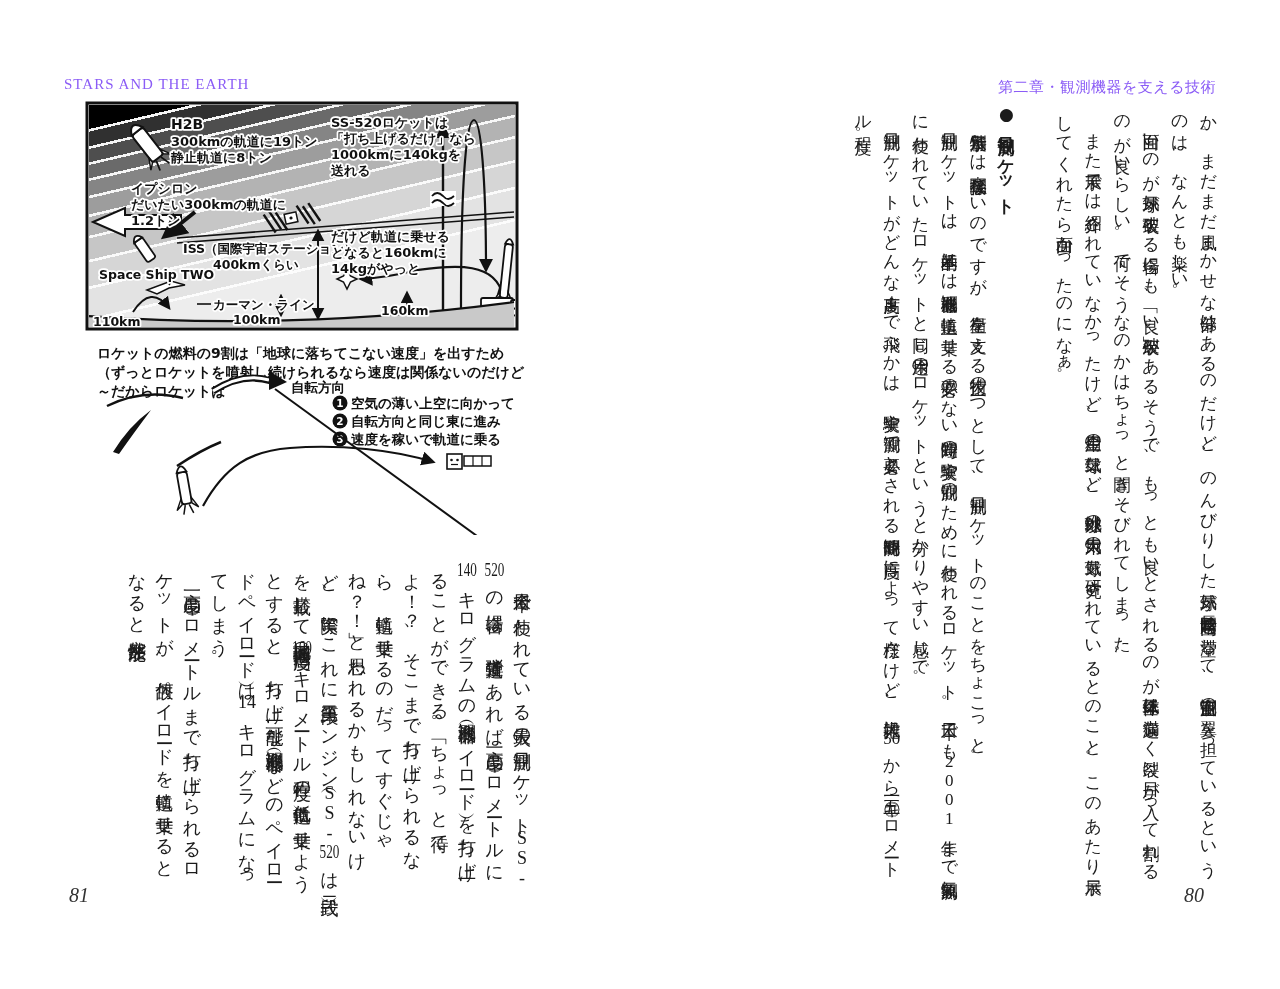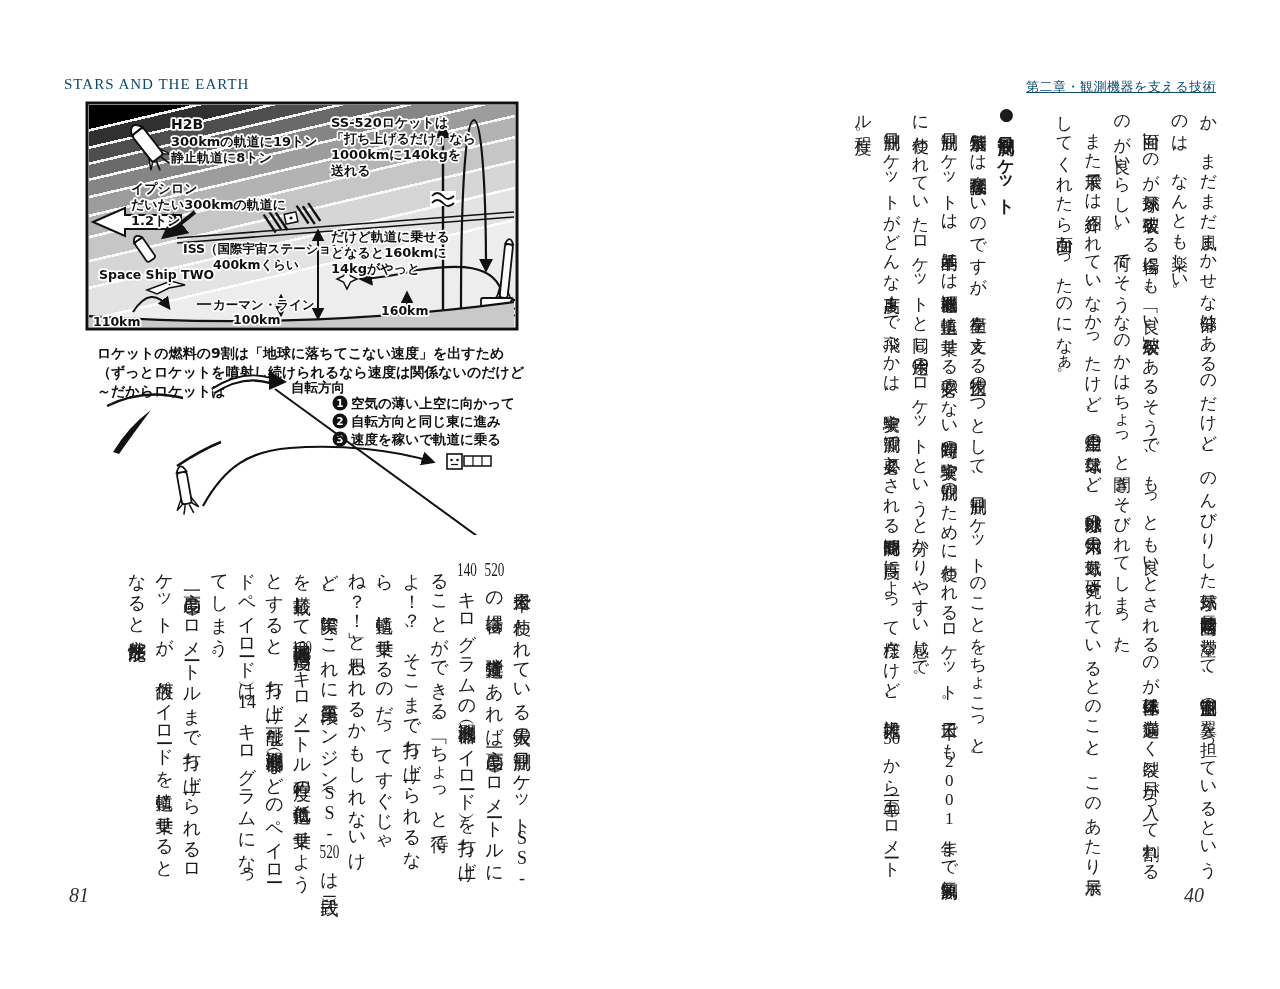--- a/index.html
+++ b/index.html
@@ -1,22 +1,22 @@
 <!DOCTYPE html>
 <html><head>
 <meta charset="utf-8">
 <style>
   html,body{margin:0;padding:0;}
   body{width:1280px;height:989px;background:#ffffff;position:relative;overflow:hidden;
        font-family:"Liberation Serif","DejaVu Serif",serif;color:#1b1b1b;}
   .spread{position:absolute;inset:0;}
   
-  .running-head{position:absolute;font-size:15px;letter-spacing:1px;color:#0c4a6e;}
+  .running-head{position:absolute;font-size:15px;letter-spacing:1px;color:#8b5cf6;}
   .running-head.left{left:64px;top:76px;}
-  .running-head.right{top:78px;right:64px;font-size:13px;letter-spacing:0.5px;text-decoration:underline;}
+  .running-head.right{top:78px;right:64px;font-size:15px;letter-spacing:0.5px;}
   .folio{position:absolute;font-style:italic;font-size:20px;color:#333;}
   .folio.left{left:69px;top:884px;}
   .folio.right{left:1184px;top:884px;}
   
   .vtext{position:absolute;writing-mode:vertical-rl;text-orientation:mixed;
          line-break:loose;color:#1b1b1b;}
   .vtext p{margin:0;padding:0;}
   .vtext .indent{text-indent:1em;}
   .right-text{left:760px;top:104px;width:462px;height:776px;
               font-size:17px;letter-spacing:0.6px;line-height:28.8px;}
@@ -266,15 +266,15 @@
   <div class="vtext right-text">
     <p>か。まだまだ風まかせな部分はあるのだけど、のんびりした気球が長時間超高空に滞空して、宇宙観測の一翼を担っているというのは、なんとも楽しい。</p>
     <p class="indent">面白いのが気球が破裂する場合にも、「良い破裂」があるそうで、もっとも良いとされるのが気球全体に満遍なく裂け目が入って割れるのが良いらしい。何でそうなのかはちょっと聞きそびれてしまった。</p>
     <p class="indent">また展示では紹介されていなかったけど、金星用の気球など、地球以外の大気用の気球も研究されているとのこと。このあたり展示してくれたら面白かったのになぁ。</p>
     <h2 class="sec-heading">●観測ロケット</h2>
     <p class="indent">特別展示とは直接関係ないのですが、衛星を支える技術の一つとして、観測ロケットのことをちょこっと。</p>
     <p class="indent">観測ロケットは、基本的には観測機器を軌道上に乗せる必要のない短時間の実験や観測のために使われるロケット。日本でも<span class="up">2001</span>年まで気象観測に使われていたロケットと同じ用途のロケットというと分かりやすい感じで。</p>
     <p class="indent">観測ロケットがどんな高度まで飛ぶかは、実験や観測で必要とされる観測時間や高度によって様々だけど、大雑把に<span class="tcy">50</span>から一五〇〇キロメートル程度。</p>
   </div>
 
-  <div class="folio right">40</div>
+  <div class="folio right">80</div>
 
 </div>
 
 </body></html>

